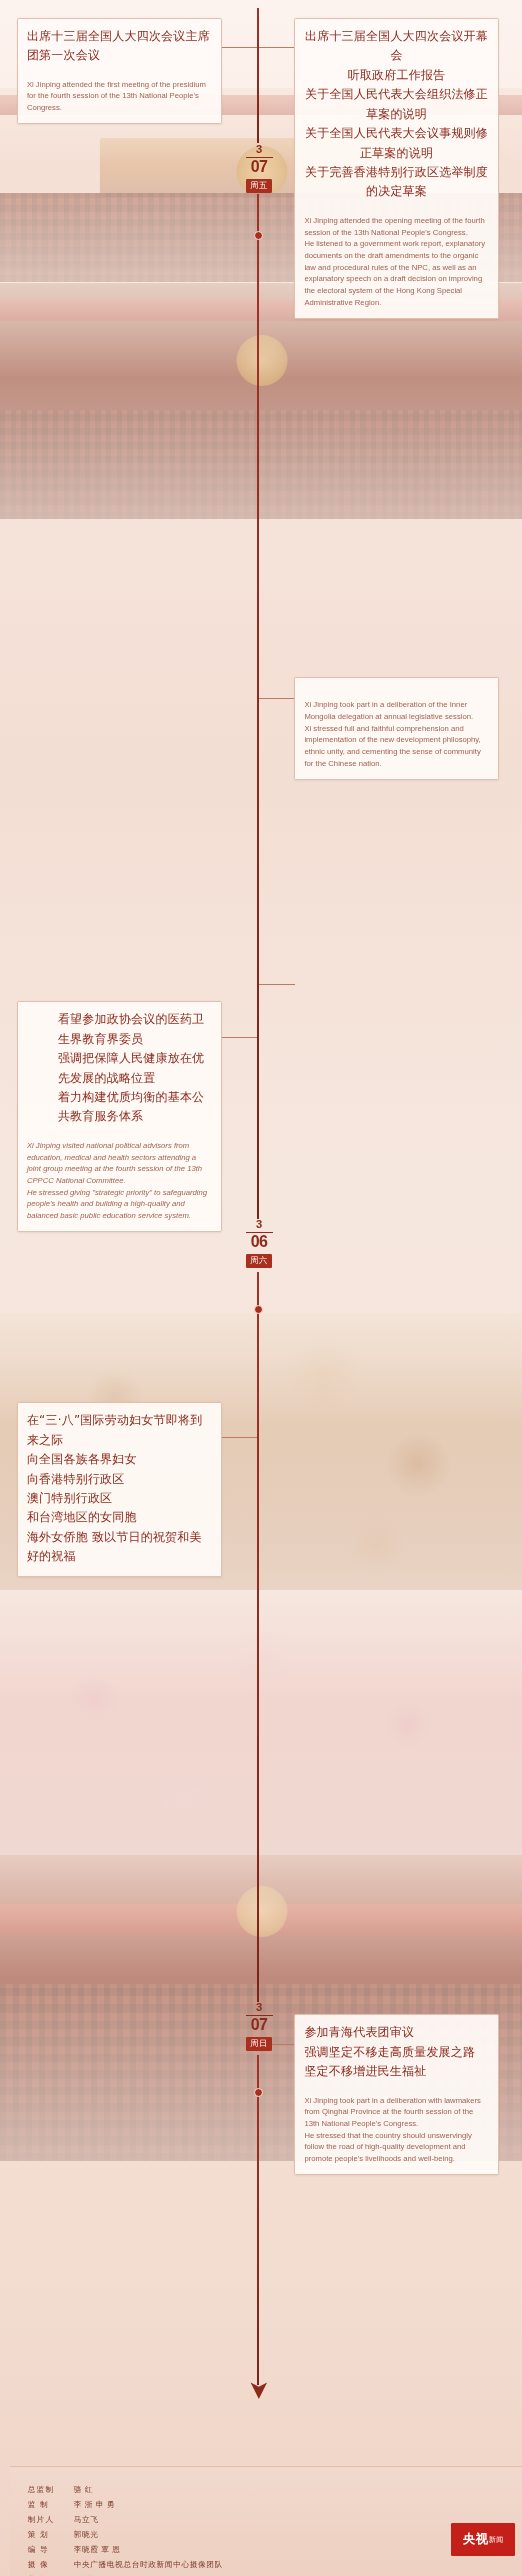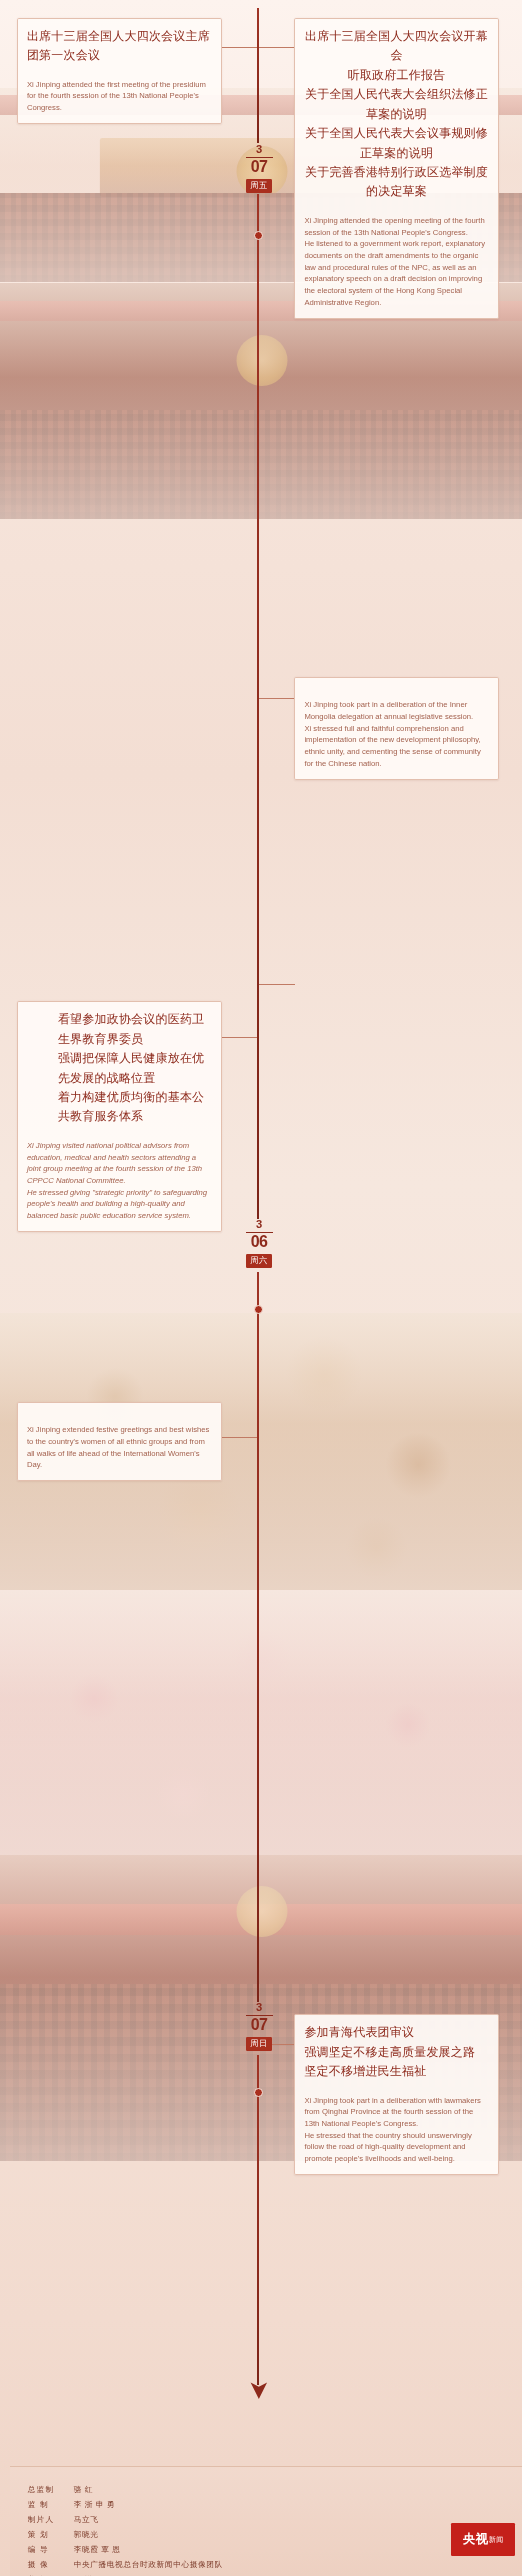--- a/index.html
+++ b/index.html
@@ -350,21 +350,26 @@
 
   <div class="card left" style="top:1001px;">
     <div class="zh" style="white-space: pre-line; margin-left: 31px;">看望参加政协会议的医药卫生界教育界委员
 强调把保障人民健康放在优先发展的战略位置
 着力构建优质均衡的基本公共教育服务体系</div>
     <div class="en" style="white-space: pre-line; font-style: italic;">Xi Jinping visited national political advisors from education, medical and health sectors attending a joint group meeting at the fourth session of the 13th CPPCC National Committee.
 He stressed giving "strategic priority" to safeguarding people's health and building a high-quality and balanced basic public education service system.</div>
   </div>
 
   <div class="card left" style="top:1402px;">
-    <div class="en" style="white-space: pre-line;">Xi Jinping extended festive greetings and best wishes to the country's women of all ethnic groups and from all walks of life ahead of the International Women's Day.</div>
+    <div class="zh" style="white-space: pre-line;">在“三·八”国际劳动妇女节即将到来之际
+向全国各族各界妇女
+向香港特别行政区
+澳门特别行政区
+和台湾地区的女同胞
+海外女侨胞  致以节日的祝贺和美好的祝福</div>
   </div>
 
   <div class="card right" style="top:2014px;">
     <div class="zh" style="white-space: pre-line;">参加青海代表团审议
 强调坚定不移走高质量发展之路  坚定不移增进民生福祉</div>
     <div class="en" style="white-space: pre-line;">Xi Jinping took part in a deliberation with lawmakers from Qinghai Province at the fourth session of the 13th National People's Congress.
 He stressed that the country should unswervingly follow the road of high-quality development and promote people's livelihoods and well-being.</div>
   </div>
 
   <div class="credits">

